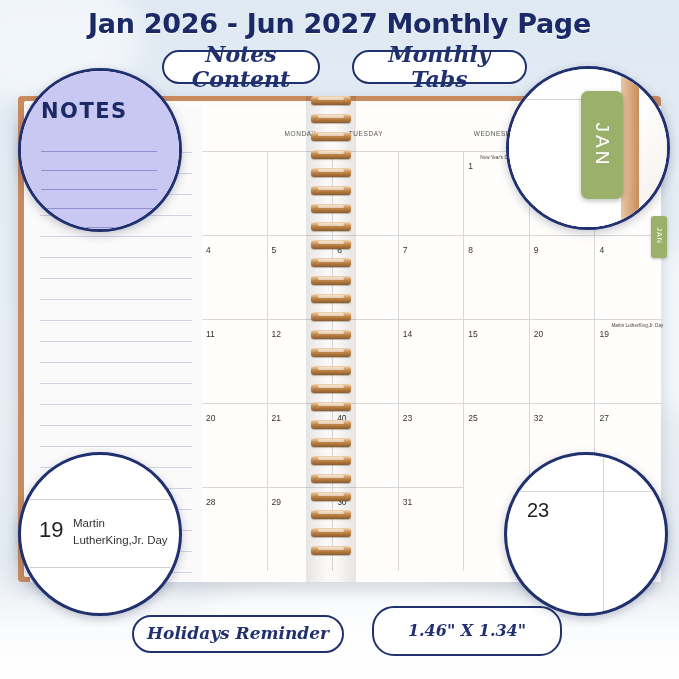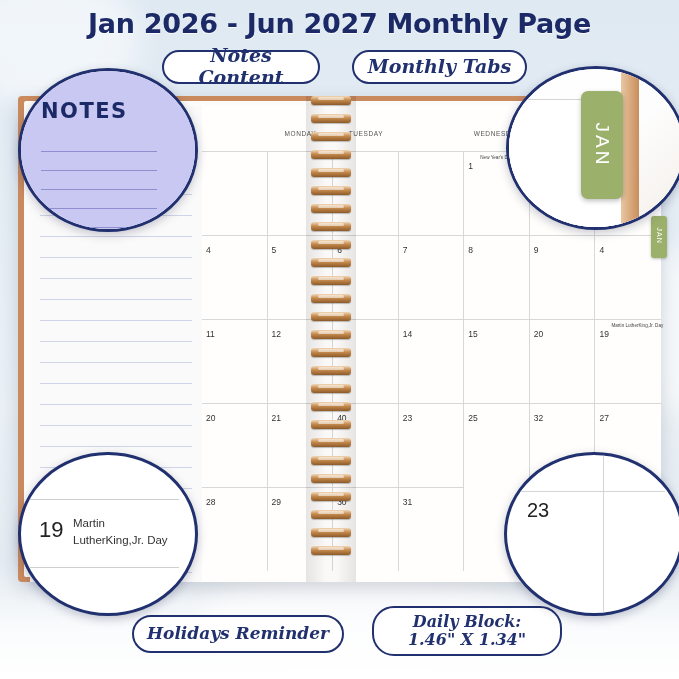--- a/index.html
+++ b/index.html
@@ -54,21 +54,21 @@
   
   .pill {
     position: absolute;
     background: #ffffff;
     border: 2px solid #21306e;
     border-radius: 22px;
     color: #21306e;
     font-family: "DejaVu Serif", serif;
     font-style: italic;
     font-weight: bold;
-    font-size: 19px;
+    font-size: 22px;
     display: flex;
     align-items: center;
     justify-content: center;
     text-align: center;
     line-height: 1.15;
     padding: 0 10px;
     box-sizing: border-box;
   }
   #pill-notes-content { left: 162px; top: 50px; width: 158px; height: 34px; }
   #pill-monthly-tabs  { left: 352px; top: 50px; width: 175px; height: 34px; }
@@ -237,21 +237,20 @@
 
   
   .mag {
     position: absolute;
     border-radius: 50%;
     border: 3px solid #21306e;
     background: #fff;
     overflow: hidden;
     box-shadow: 0 3px 10px rgba(30,40,80,0.25);
     z-index: 20;
-    padding-left: 16px;
   }
   #mag-notes   { left: 18px;  top: 68px;  width: 158px; height: 158px; }
   #mag-jan     { left: 506px; top: 66px;  width: 158px; height: 158px; }
   #mag-holiday { left: 18px;  top: 452px; width: 158px; height: 158px; }
   #mag-daily   { left: 504px; top: 452px; width: 158px; height: 158px; }
 
   
   .mag-notes-bg {
     position: absolute;
     left: 0; top: 0; width: 100%; height: 100%;
@@ -481,21 +480,20 @@
   <div class="pill" id="pill-notes-content">
     <span>Notes Content</span>
   </div>
   <div class="pill" id="pill-holidays">
     <span>Holidays Reminder</span>
   </div>
   <div class="pill" id="pill-monthly-tabs">
     <span>Monthly Tabs</span>
   </div>
   <div class="pill" id="pill-daily-block">
-    <span>Daily Block:</span>
     <span>1.46" X 1.34"</span>
   </div>
 
   <div class="mag" id="mag-notes">
     <div class="mag-notes-bg"></div>
     <div class="mag-notes-title">NOTES</div>
     <div class="mag-notes-lines">
       <div></div>
         <div></div>
         <div></div>

